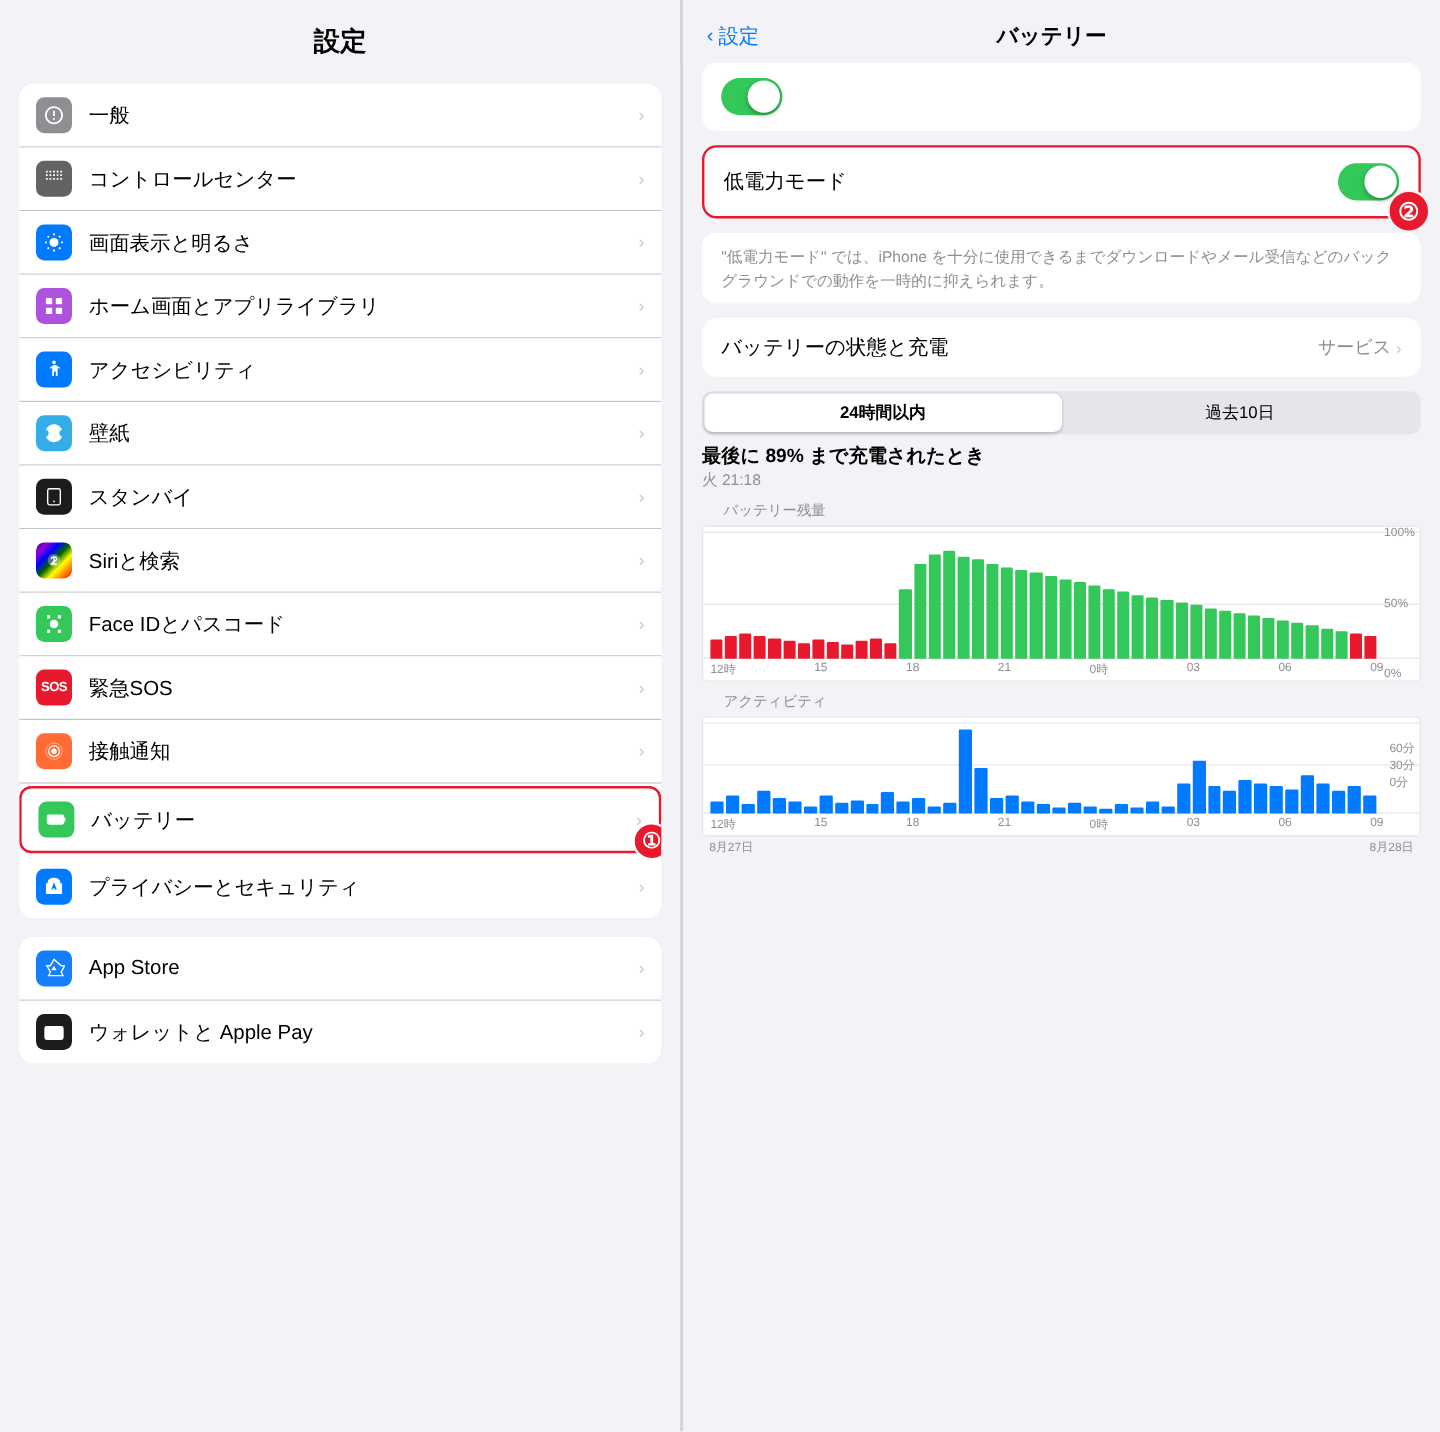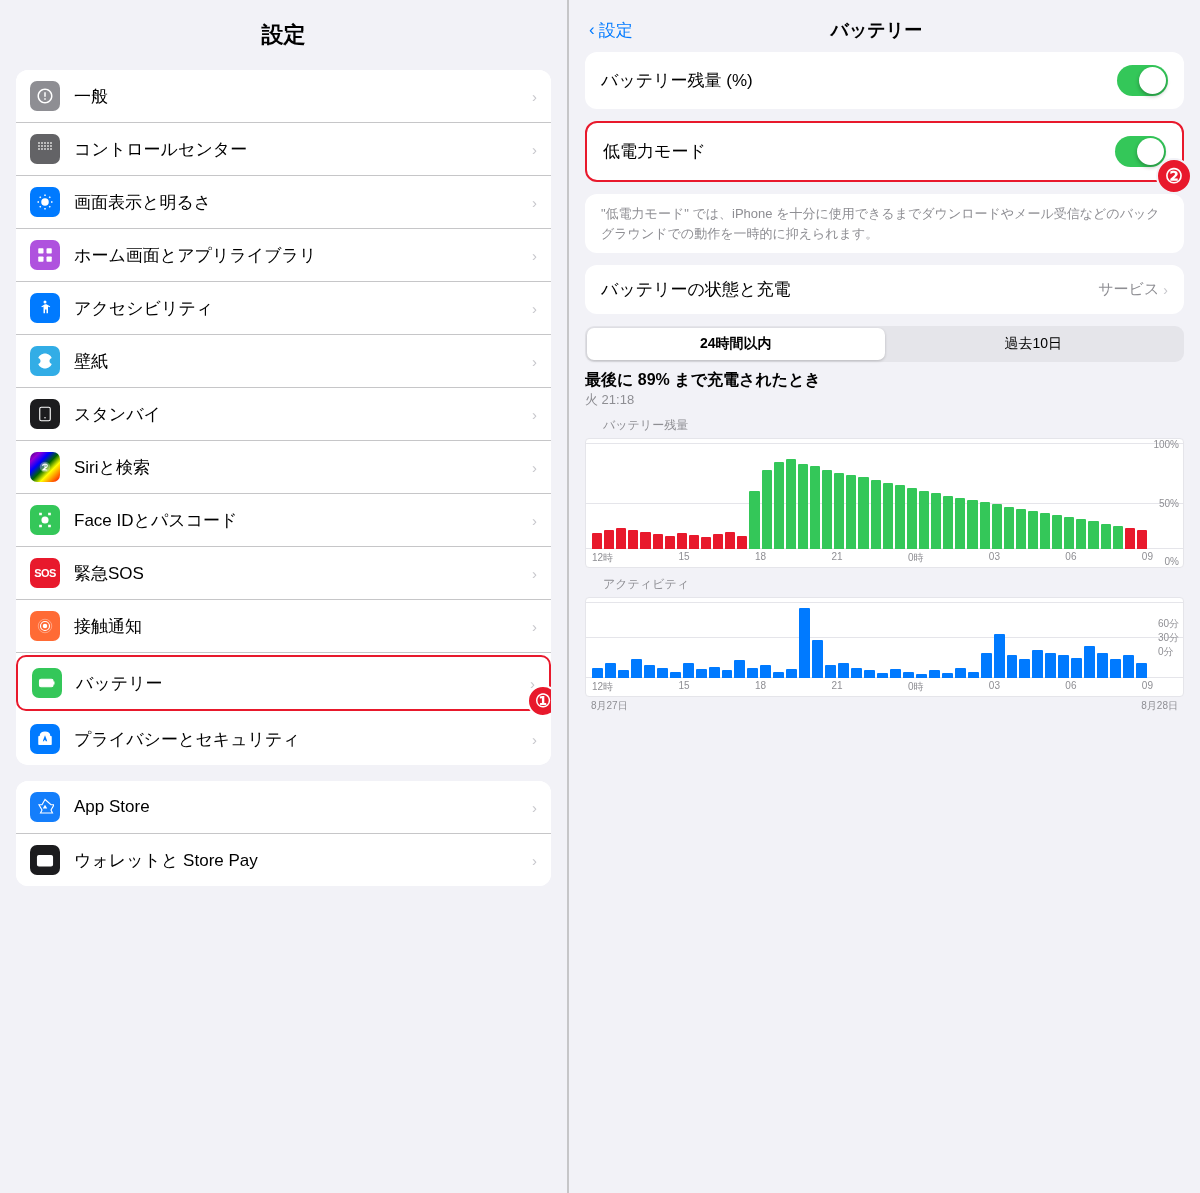--- a/index.html
+++ b/index.html
@@ -297,21 +297,20 @@
     .y-labels {
       position: absolute;
       right: 4px;
       top: 0;
       height: 100%;
       display: flex;
       flex-direction: column;
       justify-content: space-between;
       font-size: 10px;
       color: #8e8e93;
-      align-items: flex-end;
     }
     .bars-container {
       position: absolute;
       bottom: 18px;
       left: 0;
       right: 30px;
       top: 4px;
       display: flex;
       align-items: flex-end;
       gap: 2px;
@@ -544,42 +543,41 @@
     </div>
 
     <div class="settings-item">
       <div class="item-icon icon-black">
         <svg class="icon-svg" viewBox="0 0 24 24" fill="none">
             <rect x="2" y="6" width="20" height="14" rx="2" stroke="#fff" stroke-width="1.5"></rect>
             <path d="M2 10h20" stroke="#fff" stroke-width="1.5"></path>
             <circle cx="17" cy="15" r="2" fill="#fff"></circle>
           </svg>
       </div>
-      <span class="item-label">ウォレットと Store Pay</span>
+      <span class="item-label">ウォレットと Apple Pay</span>
       <span class="chevron">›</span>
     </div>
   </div>
 </div>
 
 <div class="divider"></div>
 
 <div class="right-panel">
   <div class="right-header">
     <div class="back-btn">
       <span>‹</span>
       <span>設定</span>
     </div>
     <div class="right-title">バッテリー</div>
   </div>
 
   <div class="right-content">
 
     <div class="card">
       <div class="card-row">
-        <span class="card-row-label">バッテリー残量 (%)</span>
         <div class="toggle">
           <div class="toggle-thumb"></div>
         </div>
       </div>
     </div>
 
     <div class="low-power-card">
       <div class="card-row">
         <span class="card-row-label">低電力モード</span>
         <div class="toggle">

